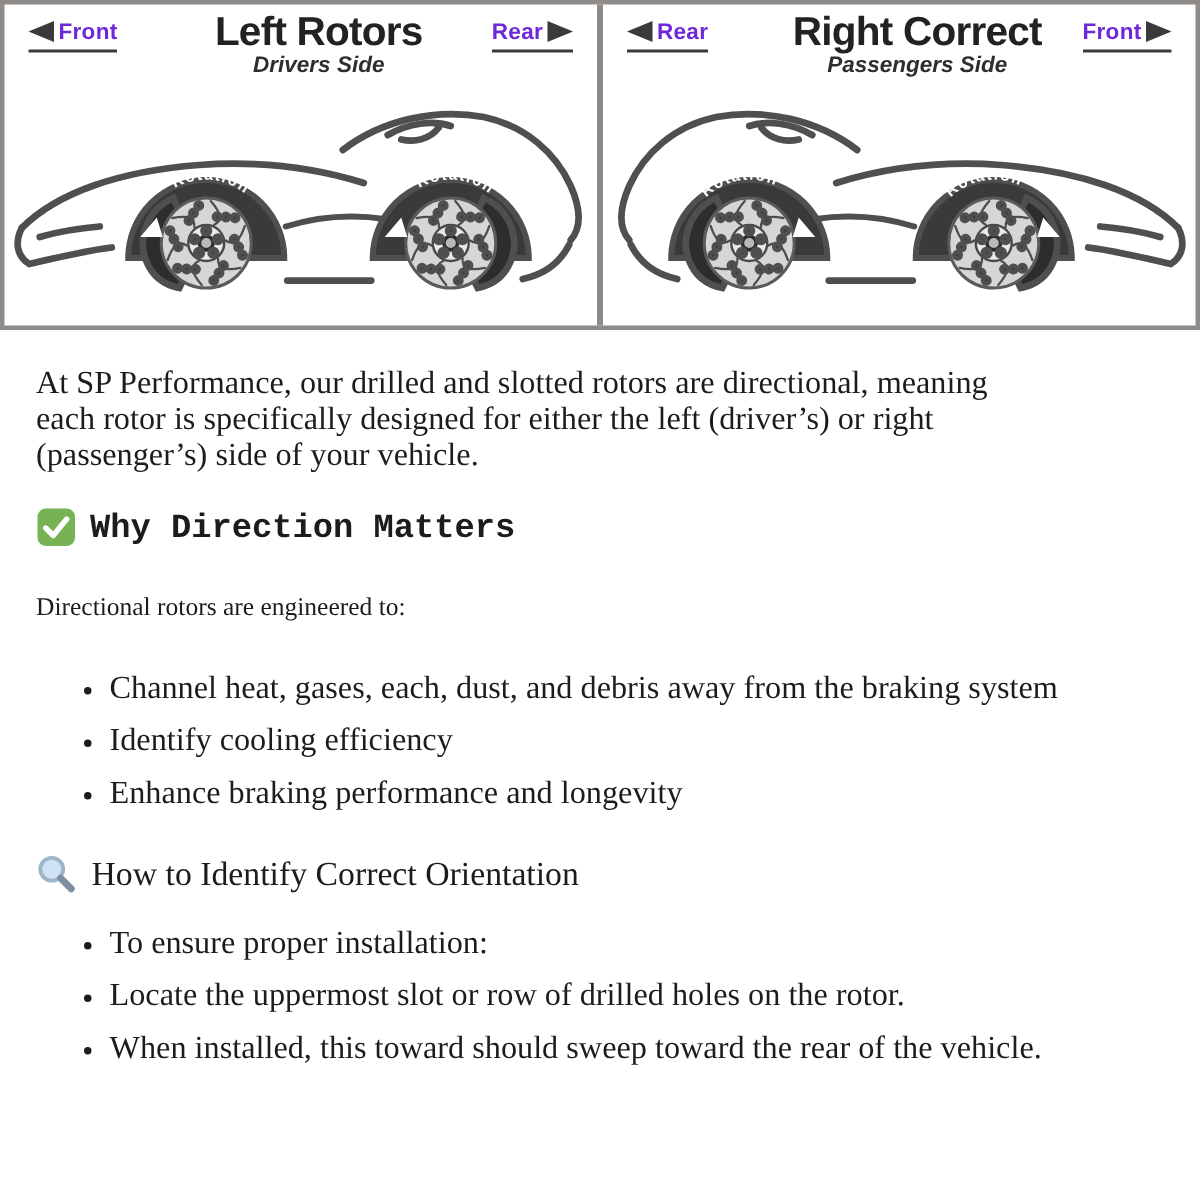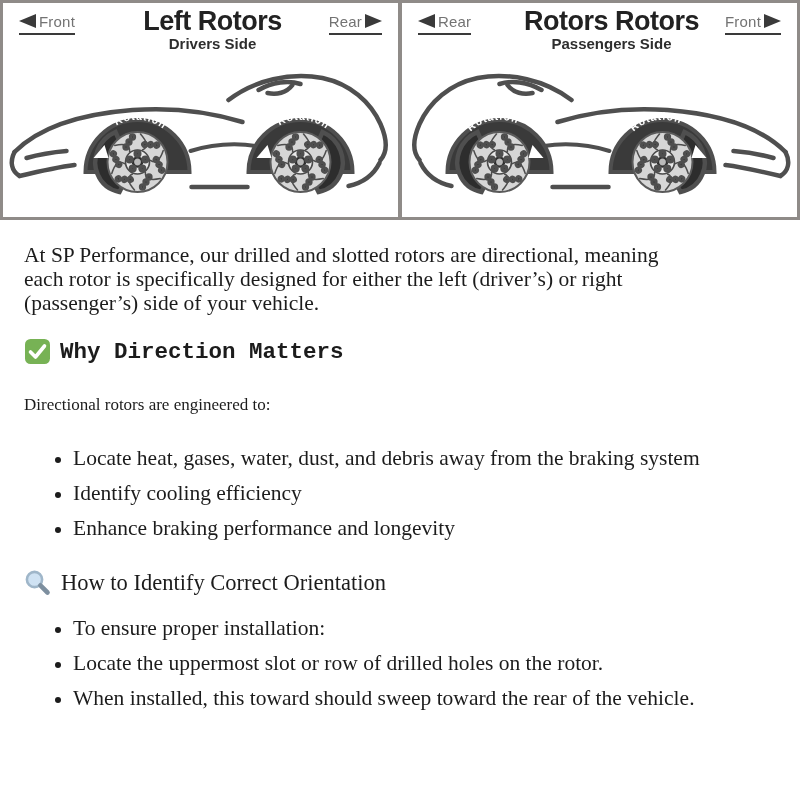--- a/index.html
+++ b/index.html
@@ -8,28 +8,28 @@
 
   
   .figure{height:220px;display:flex;border:3px solid #8f8b88;box-sizing:border-box;background:#fff;}
   .panel{flex:1;position:relative;overflow:hidden;}
   .panel.right{border-left:4px solid #8f8b88;}
   .panel-header{position:absolute;top:7px;left:0;right:0;display:flex;
                 justify-content:space-between;padding:0 16px;z-index:2;
                 font-family:"Liberation Sans", sans-serif;}
   .dir{display:flex;align-items:center;gap:3px;height:22px;
        border-bottom:2.5px solid #3a3a3a;padding-bottom:1px;}
-  .dir-label{font-size:15px;font-weight:normal;color:#737373;letter-spacing:.2px;}
+  .dir-label{font-size:15px;font-weight:bold;color:#6d28d9;letter-spacing:.2px;}
   .tri{width:0;height:0;border-top:7px solid transparent;border-bottom:7px solid transparent;}
   .tri.left{border-right:17px solid #3a3a3a;}
   .tri.right{border-left:17px solid #3a3a3a;}
   .titles{position:absolute;top:4px;left:0;right:0;text-align:center;z-index:1;
           font-family:"Liberation Sans", sans-serif;padding-left:24px;}
   .panel-title{font-size:27px;font-weight:bold;color:#222;letter-spacing:-.5px;line-height:1.05;}
-  .panel-subtitle{font-size:15px;font-weight:bold;color:#2e2e2e;}
+  .panel-subtitle{font-size:15px;font-weight:bold;font-style:italic;color:#2e2e2e;}
   svg.car{position:absolute;left:0;bottom:0;width:100%;height:163px;display:block;}
 
   
   .content{padding:10px 24px 0;}
   .intro{font-size:21.5px;line-height:24px;margin:13px 0 0;max-width:648px;}
   .h-row{display:flex;align-items:center;gap:9px;margin:23px 0 0;}
   .h-row .h-text{font-size:22.5px;}
   .h-row.bold .h-text{font-weight:bold;font-family:Liberation Mono, monospace;}
   .lead{font-size:17px;line-height:35px;margin:22px 0 0;}
   ul{margin:19px 0 0;padding-left:49px;max-width:648px;}
@@ -171,21 +171,21 @@
         <div class="dir">
           <span class="tri left"></span>
           <span class="dir-label">Rear</span>
         </div>
         <div class="dir">
           <span class="dir-label">Front</span>
           <span class="tri right"></span>
         </div>
       </div>
       <div class="titles">
-        <div class="panel-title">Rotors Rotors</div>
+        <div class="panel-title">Right Correct</div>
         <div class="panel-subtitle">Passengers Side</div>
       </div>
       <svg class="car" viewBox="0 0 392 163">
         <use href="#car-art" transform="translate(392 0) scale(-1 1)"></use>
         <g transform="translate(96 106)">
           <path d="M 44 -2 L 33 -15 L 29 -2 Z" fill="#fff"></path>
           <text font-family="Liberation Sans, sans-serif" font-size="10.5" font-weight="bold" fill="#fff" letter-spacing="1">
             <textPath href="#cwArc" startOffset="26">Rotation</textPath>
           </text>
         </g>
@@ -209,21 +209,21 @@
           <rect x="1" y="1" width="25" height="25" rx="5.5" fill="#77b255"></rect>
           <path d="M 6.5 14 L 11.5 19 L 20.5 8" stroke="#fff" stroke-width="3.6" fill="none" stroke-linecap="round" stroke-linejoin="round"></path>
         </svg>
       </span>
       <span class="h-text">Why Direction Matters</span>
     </div>
 
     <p class="lead">Directional rotors are engineered to:</p>
 
     <ul>
-      <li>Locate heat, gases, water, dust, and debris away from the braking system</li>
+      <li>Channel heat, gases, each, dust, and debris away from the braking system</li>
       <li>Identify cooling efficiency</li>
       <li>Enhance braking performance and longevity</li>
     </ul>
 
     <div class="h-row">
       <span class="emoji">
         <svg width="28" height="28" viewBox="0 0 28 28">
           <circle cx="10.5" cy="10.5" r="7.6" fill="#cfe2f3" stroke="#9fb6c9" stroke-width="2.6"></circle>
           <line x1="16.4" y1="16.4" x2="23.5" y2="23.5" stroke="#7d8f9f" stroke-width="4.6" stroke-linecap="round"></line>
         </svg>

